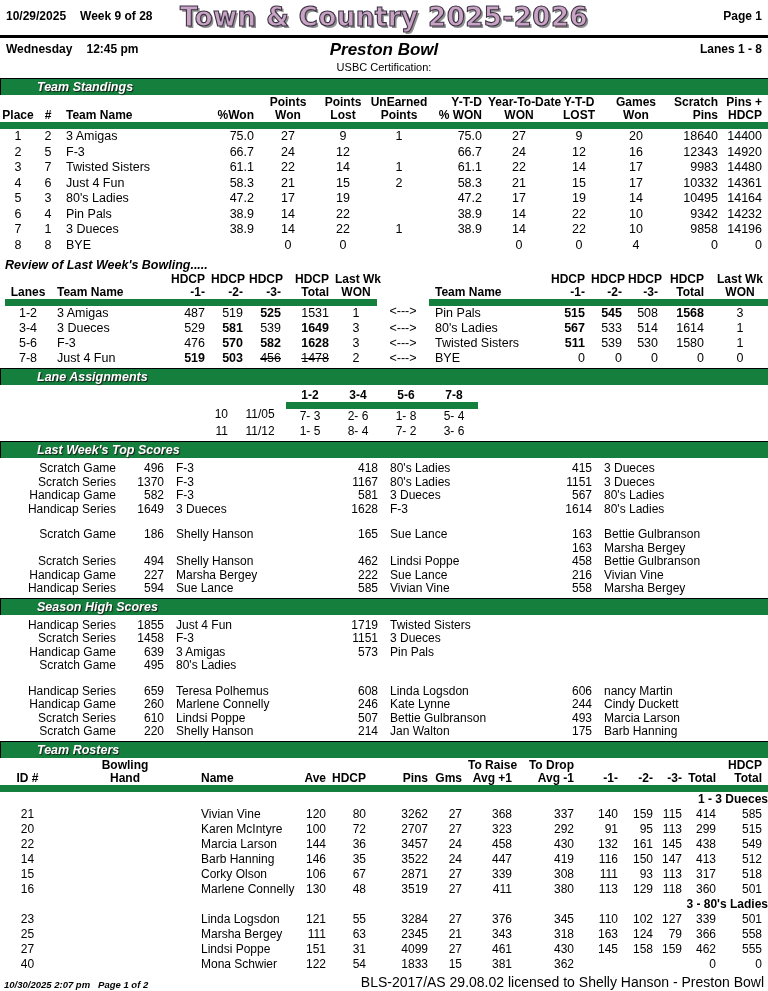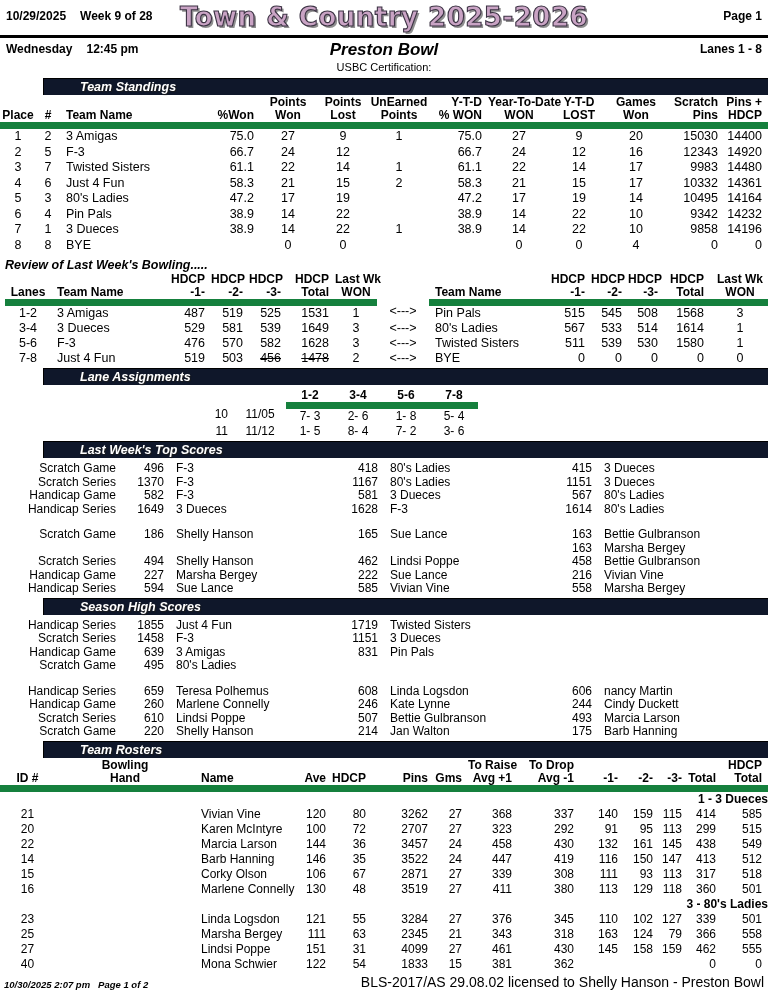--- a/index.html
+++ b/index.html
@@ -14,33 +14,33 @@
              color:#c9a3c4;-webkit-text-stroke:1.1px #3c3344;text-shadow:2px 2px 0 #8f8f8f;}
   .hdr-right1{position:absolute;right:6px;top:9px;font-weight:bold;}
   .rule{border-top:3px solid #000;}
   .hdr-row2{position:relative;height:23px;}
   .hdr-left2{position:absolute;left:6px;top:4px;font-weight:bold;}
   .hdr-left2 span{margin-right:14px;margin-top:30px;}
   .hdr-center2{position:absolute;left:0;right:0;top:2px;text-align:center;font-weight:bold;font-style:italic;font-size:17px;}
   .hdr-right2{position:absolute;right:6px;top:4px;font-weight:bold;}
   .hdr-cert{text-align:center;font-size:11px;height:15px;}
   
-  .bar{height:16px;line-height:16px;background:#0f172a;border-top:1px solid #000;border-left:1px solid #000;
+  .bar{height:16px;line-height:16px;background:#15803d;border-top:1px solid #000;border-left:1px solid #000;
        color:#fff;font-weight:bold;font-style:italic;font-size:12.5px;padding-left:36px;
-       text-shadow:1px 1px 1px #1a1a1a;margin-top:2px;margin-left:43px;}
+       text-shadow:1px 1px 1px #1a1a1a;margin-top:2px;}
   
   table{border-collapse:collapse;table-layout:fixed;}
   th,td{padding:0;overflow:visible;white-space:nowrap;font-weight:normal;}
   th{font-weight:bold;line-height:13px;vertical-align:bottom;}
   .h2 th{border-bottom:7px solid #15803d;}
   .h2 th.empty{border-bottom:none;}
   .l{text-align:left;padding-left:6px;}
   .c{text-align:center;}
   .r{text-align:right;padding-right:6px;}
-  .b{font-weight:normal;}
+  .b{font-weight:bold;}
   .strike{text-decoration:line-through;}
   .group{font-weight:bold;text-align:right;padding-left:2px;}
   
   .t-standings{width:768px;margin-top:1px;}
   .t-standings tbody td{line-height:15.5px;font-size:12.5px;}
   .review-title{font-weight:bold;font-style:italic;font-size:12.5px;padding:5px 0 1px 5px;}
   .t-review{width:765px;margin-left:5px;}
   .t-review tbody td{line-height:15px;font-size:12.5px;}
   .t-lanes{margin:3px 0 2px 208px;}
   .t-lanes th{line-height:14px;}
@@ -135,21 +135,21 @@
           <td class="c">2</td>
           <td class="l">3 Amigas</td>
           <td class="r">75.0</td>
           <td class="c">27</td>
           <td class="c">9</td>
           <td class="c">1</td>
           <td class="r">75.0</td>
           <td class="c">27</td>
           <td class="c">9</td>
           <td class="c">20</td>
-          <td class="r">15030</td>
+          <td class="r">18640</td>
           <td class="r">14400</td>
         </tr>
         <tr>
           <td class="c">2</td>
           <td class="c">5</td>
           <td class="l">F-3</td>
           <td class="r">66.7</td>
           <td class="c">24</td>
           <td class="c">12</td>
           <td class="c"></td>
@@ -555,21 +555,21 @@
           <td class="l">F-3</td>
           <td class="r">1151</td>
           <td class="l">3 Dueces</td>
           <td class="r"></td>
           <td class="l"></td>
         </tr>
         <tr>
           <td class="r">Handicap Game</td>
           <td class="r">639</td>
           <td class="l">3 Amigas</td>
-          <td class="r">831</td>
+          <td class="r">573</td>
           <td class="l">Pin Pals</td>
           <td class="r"></td>
           <td class="l"></td>
         </tr>
         <tr>
           <td class="r">Scratch Game</td>
           <td class="r">495</td>
           <td class="l">80's Ladies</td>
           <td class="r"></td>
           <td class="l"></td>

